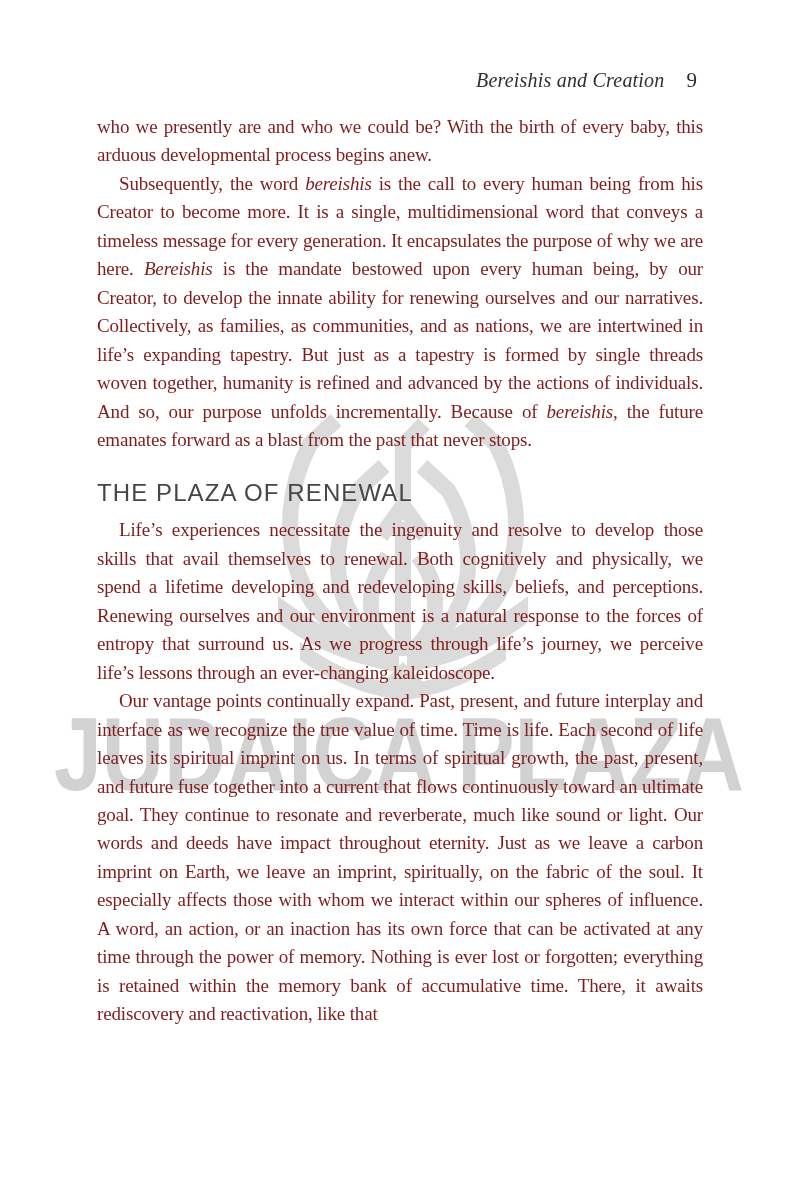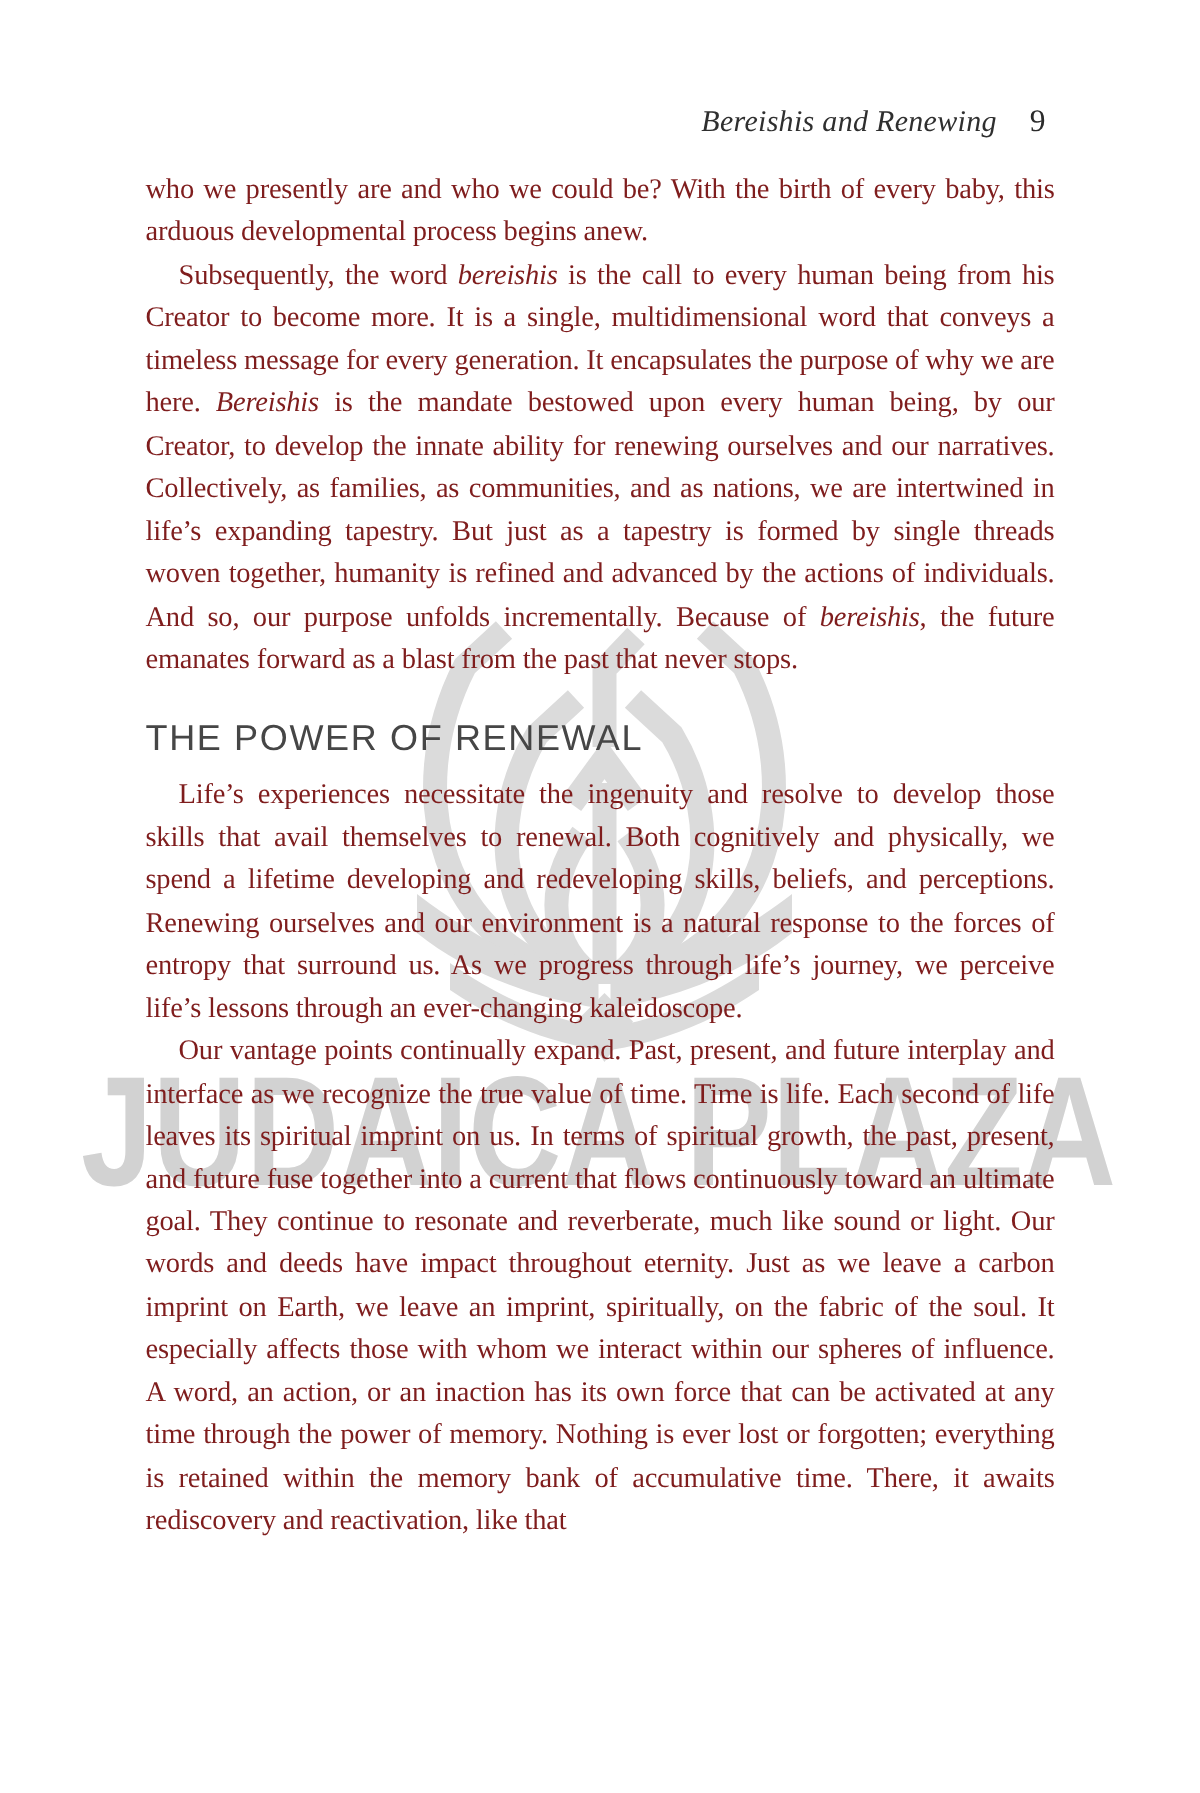--- a/index.html
+++ b/index.html
@@ -103,27 +103,27 @@
       <path d="M 268 242 C 225 272, 190 282, 169 284 L 169 300 C 208 294, 242 278, 268 260 Z"></path>
       <path d="M 165 262 L 184 281 L 165 308 L 146 281 Z"></path>
     </g>
   </svg>
 
   <svg class="text-watermark" width="692" height="92" viewBox="0 0 692 92" aria-hidden="true">
     <text x="0" y="80" font-family="Liberation Sans, sans-serif" font-weight="bold" font-size="104" textLength="690" lengthAdjust="spacingAndGlyphs" fill="#d2d2d2">JUDAICA PLAZA</text>
   </svg>
 
   <header class="running-header">
-    <span class="chapter-title">Bereishis and Renewing</span>
+    <span class="chapter-title">Bereishis and Creation</span>
     <span class="page-number">9</span>
   </header>
 
   <main class="content">
     <div>
         <p class="para"><span>who we presently are and who we could be? With the birth of every baby, this arduous developmental process begins anew.</span></p>
         <p class="para indent"><span>Subsequently, the word </span><em>bereishis</em><span> is the call to every human being from his Creator to become more. It is a single, multidimensional word that conveys a timeless message for every generation. It encapsulates the purpose of why we are here. </span><em>Bereishis</em><span> is the mandate bestowed upon every human being, by our Creator, to develop the innate ability for renewing ourselves and our narratives. Collectively, as families, as communities, and as nations, we are intertwined in life’s expanding tapestry. But just as a tapestry is formed by single threads woven together, humanity is refined and advanced by the actions of individuals. And so, our purpose unfolds incrementally. Because of </span><em>bereishis</em><span>, the future emanates forward as a blast from the past that never stops.</span></p>
-        <h2 class="section-heading">THE POWER OF RENEWAL</h2>
+        <h2 class="section-heading">THE PLAZA OF RENEWAL</h2>
         <p class="para indent"><span>Life’s experiences necessitate the ingenuity and resolve to develop those skills that avail themselves to renewal. Both cognitively and physically, we spend a lifetime developing and redeveloping skills, beliefs, and perceptions. Renewing ourselves and our environment is a natural response to the forces of entropy that surround us. As we progress through life’s journey, we perceive life’s lessons through an ever-changing kaleidoscope.</span></p>
         <p class="para indent"><span>Our vantage points continually expand. Past, present, and future interplay and interface as we recognize the true value of time. Time is life. Each second of life leaves its spiritual imprint on us. In terms of spiritual growth, the past, present, and future fuse together into a current that flows continuously toward an ultimate goal. They continue to resonate and reverberate, much like sound or light. Our words and deeds have impact throughout eternity. Just as we leave a carbon imprint on Earth, we leave an imprint, spiritually, on the fabric of the soul. It especially affects those with whom we interact within our spheres of influence. A word, an action, or an inaction has its own force that can be activated at any time through the power of memory. Nothing is ever lost or forgotten; everything is retained within the memory bank of accumulative time. There, it awaits rediscovery and reactivation, like that</span></p>
       </div>
   </main>
 
 </div>
 
 </body></html>

